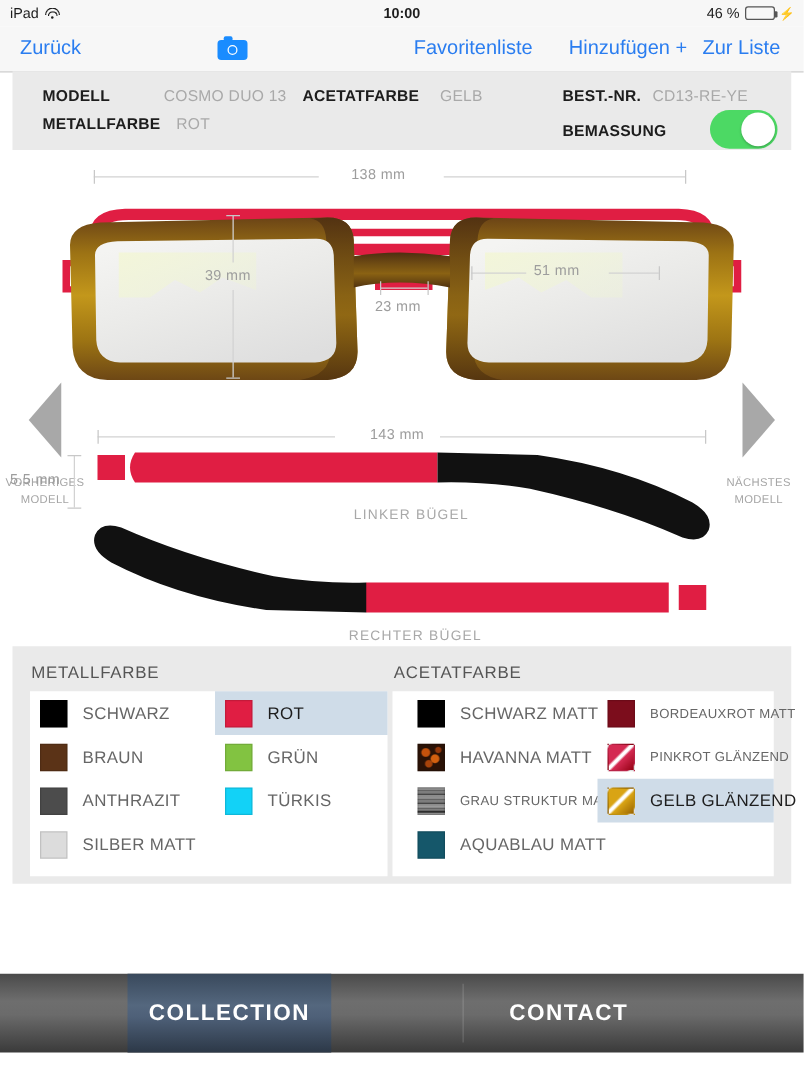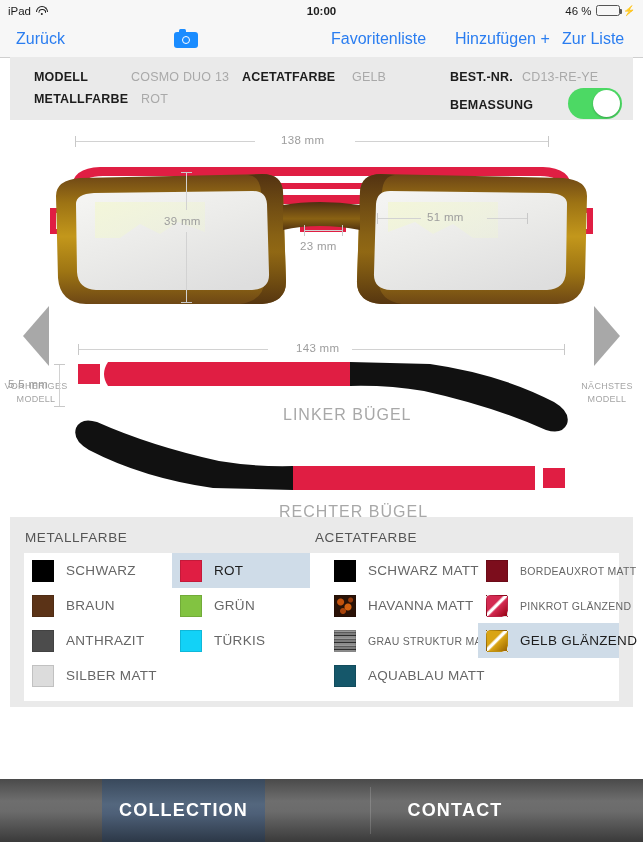--- a/index.html
+++ b/index.html
@@ -124,34 +124,34 @@
   .arrow-cap {
     margin-top: 14px; font-size: 9px; color: #a5a5a5; line-height: 13px; letter-spacing: .3px;
   }
 
   .dim-text { position: absolute; color: #9d9d9d; font-size: 11.5px; letter-spacing: .3px; }
   .dim-line-h { position: absolute; height: 1px; background: #d2d2d2; }
   .dim-line-v { position: absolute; width: 1px; background: #d2d2d2; }
   .tick-v { position: absolute; width: 1px; height: 11px; background: #c8c8c8; }
   .tick-h { position: absolute; height: 1px; width: 11px; background: #c8c8c8; }
 
-  .caption { position: absolute; font-size: 16px; color: #a8a8a8; letter-spacing: 1px; }
+  .caption { position: absolute; font-size: 11px; color: #a8a8a8; letter-spacing: 1px; }
 
   
   .picker {
     position: absolute; top: 517px; left: 10px;
     width: 623px; height: 190px; background: #eaeaea;
   }
   .picker-title { position: absolute; top: 13px; font-size: 13.5px; color: #555; letter-spacing: .6px; }
   .pt-left { left: 15px; }
   .pt-right { left: 305px; }
   .swatch-panel {
     position: absolute; top: 36px; background: #ffffff; height: 148px;
   }
-  .sp-left { left: 14px; width: 286px; padding-left: 48px; }
+  .sp-left { left: 14px; width: 286px; }
   .sp-right { left: 304px; width: 305px; }
   .col { position: absolute; top: 0; }
   .opt {
     display: flex; align-items: center; height: 35px;
     padding-left: 8px; cursor: pointer; box-sizing: border-box;
   }
   .opt.selected { background: #cfdce8; }
   .sw {
     width: 22px; height: 22px; flex: 0 0 22px; margin-right: 12px;
     border: 1px solid rgba(0,0,0,.12); box-sizing: border-box;

